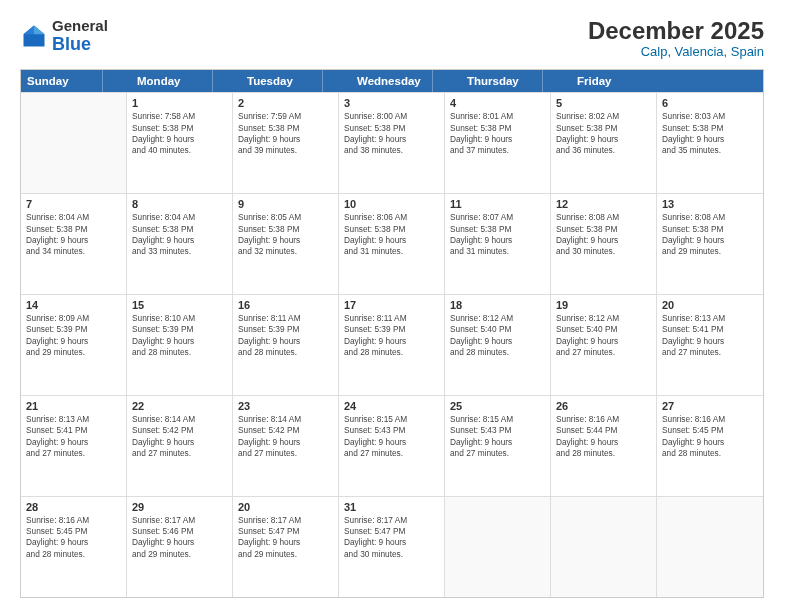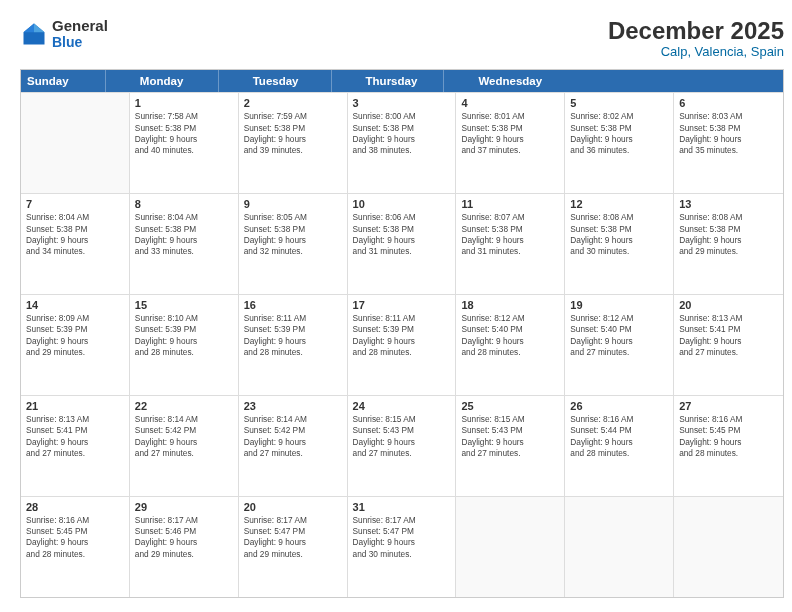--- a/index.html
+++ b/index.html
@@ -6,21 +6,21 @@
     body {
       width: 792px;
       height: 612px;
       font-family: Arial, sans-serif;
       background: #fff;
       overflow: hidden;
     }
     .page {
       width: 792px;
       height: 612px;
-      padding: 18px 8px 14px 20px;
+      padding: 18px 28px 14px 20px;
       display: flex;
       flex-direction: column;
     }
     .header {
       display: flex;
       justify-content: space-between;
       align-items: flex-start;
       margin-bottom: 10px;
     }
     .logo {
@@ -32,21 +32,21 @@
       display: flex;
       flex-direction: column;
       line-height: 1.1;
     }
     .logo-general {
       font-size: 15px;
       font-weight: bold;
       color: #333;
     }
     .logo-blue {
-      font-size: 14px;
+      font-size: 18px;
       font-weight: bold;
       color: #1a6bbf;
     }
     .logo-icon {
       width: 28px;
       height: 28px;
     }
     .title-block {
       text-align: right;
     }
@@ -137,22 +137,23 @@
       <div class="month-title">December 2025</div>
       <div class="location">Calp, Valencia, Spain</div>
     </div>
   </div>
 
   <div class="calendar">
     <div class="cal-header">
     <div class="cal-header-cell">Sunday</div>
         <div class="cal-header-cell">Monday</div>
         <div class="cal-header-cell">Tuesday</div>
+        <div class="cal-header-cell">Wednesday</div>
         <div class="cal-header-cell">Thursday</div>
-        <div class="cal-header-cell">Wednesday</div>
+        <div class="cal-header-cell">Friday</div>
       </div>
     <div class="cal-body">
     <div class="cal-row">
           <div class="cal-cell empty"></div>
           <div class="cal-cell">
             <span class="day-num">1</span>
             <span class="cell-line">Sunrise: 7:58 AM</span>
             <span class="cell-line">Sunset: 5:38 PM</span>
             <span class="cell-line">Daylight: 9 hours</span>
             <span class="cell-line">and 40 minutes.</span>

